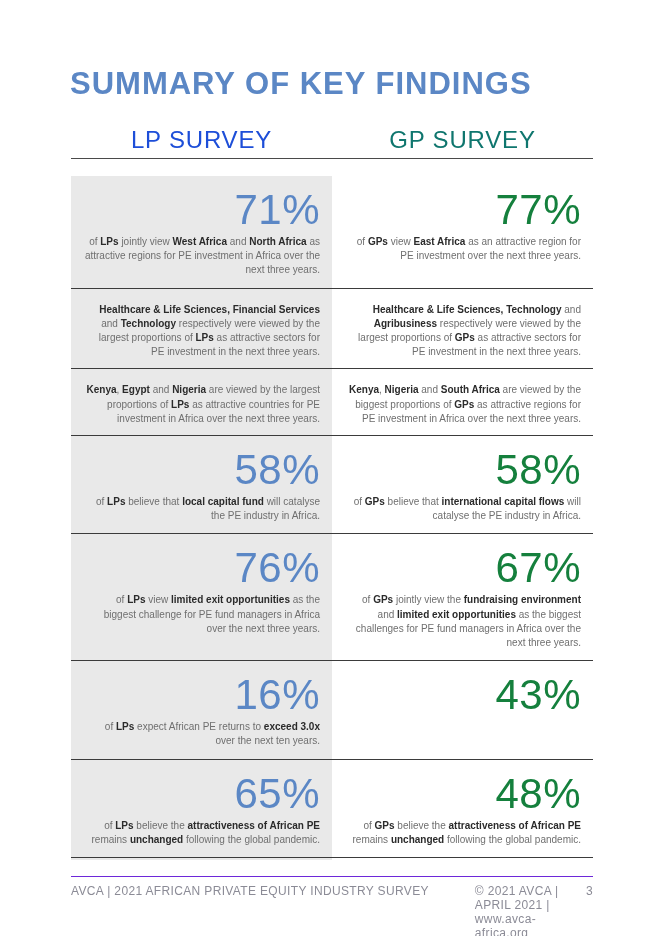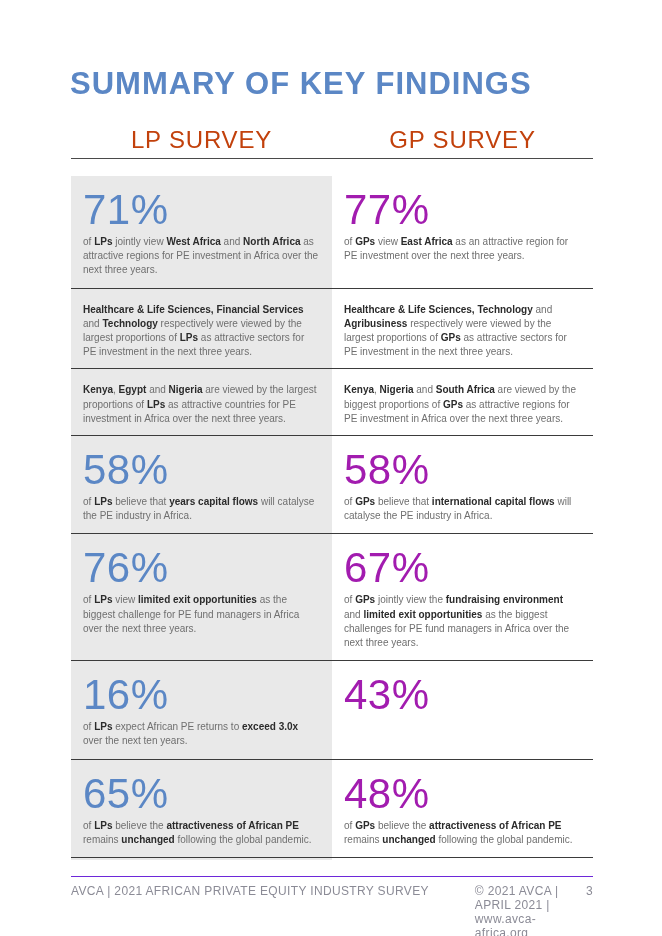--- a/index.html
+++ b/index.html
@@ -46,22 +46,22 @@
     padding-bottom: 5px;
   }
   .col-head .rule {
     display: block;
     height: 1px;
     background: #4a4a4a;
     margin-top: 4px;
   }
   #lp-head { left: 71px; width: 261px; }
   #gp-head { left: 332px; width: 261px; }
-  #lp-head .label { color: #c2410c; }
-  #gp-head .label { color: #c2410c; }
+  #lp-head .label { color: #1d4ed8; }
+  #gp-head .label { color: #0f766e; }
 
   
   .grid {
     position: absolute;
     left: 71px;
     top: 176px;
     width: 522px;
   }
   .shade {
     position: absolute;
@@ -78,35 +78,35 @@
     width: 522px;
     border-bottom: 1px solid #3b3b3b;
     box-sizing: border-box;
   }
   .row:last-child { border-bottom: 1px solid #3b3b3b; }
 
   .cell {
     width: 261px;
     box-sizing: border-box;
     padding: 4px 12px 10px 12px;
-    text-align: left;
+    text-align: right;
     display: flex;
     flex-direction: column;
     justify-content: flex-start;
   }
 
   .stat {
     font-size: 42px;
     font-weight: 300;
     line-height: 1.12;
     letter-spacing: 0.5px;
     margin: 6px 0 2px 0;
   }
   .stat.blue { color: #5b87c5; }
-  .stat.orange { color: #a21caf; }
+  .stat.orange { color: #15803d; }
 
   .caption {
     font-size: 10px;
     line-height: 1.42;
     color: #6f6f6f;
     font-weight: 400;
   }
   .caption b { color: #2b2b2b; font-weight: 700; }
 
   .text-only .caption { padding-top: 6px; }
@@ -178,21 +178,21 @@
         <div class="cell">
           <div class="caption"><b>Kenya</b>, <b>Egypt</b> and <b>Nigeria</b> are viewed by the largest proportions of <b>LPs</b> as attractive countries for PE investment in Africa over the next three years.</div>
         </div>
         <div class="cell">
           <div class="caption"><b>Kenya</b>, <b>Nigeria</b> and <b>South Africa</b> are viewed by the biggest proportions of <b>GPs</b> as attractive regions for PE investment in Africa over the next three years.</div>
         </div>
       </div>
       <div class="row">
         <div class="cell">
           <div class="stat blue">58%</div>
-          <div class="caption">of <b>LPs</b> believe that <b>years capital flows</b> will catalyse the PE industry in Africa.</div>
+          <div class="caption">of <b>LPs</b> believe that <b>local capital fund</b> will catalyse the PE industry in Africa.</div>
         </div>
         <div class="cell">
           <div class="stat orange">58%</div>
           <div class="caption">of <b>GPs</b> believe that <b>international capital flows</b> will catalyse the PE industry in Africa.</div>
         </div>
       </div>
       <div class="row">
         <div class="cell">
           <div class="stat blue">76%</div>
           <div class="caption">of <b>LPs</b> view <b>limited exit opportunities</b> as the biggest challenge for PE fund managers in Africa over the next three years.</div>

